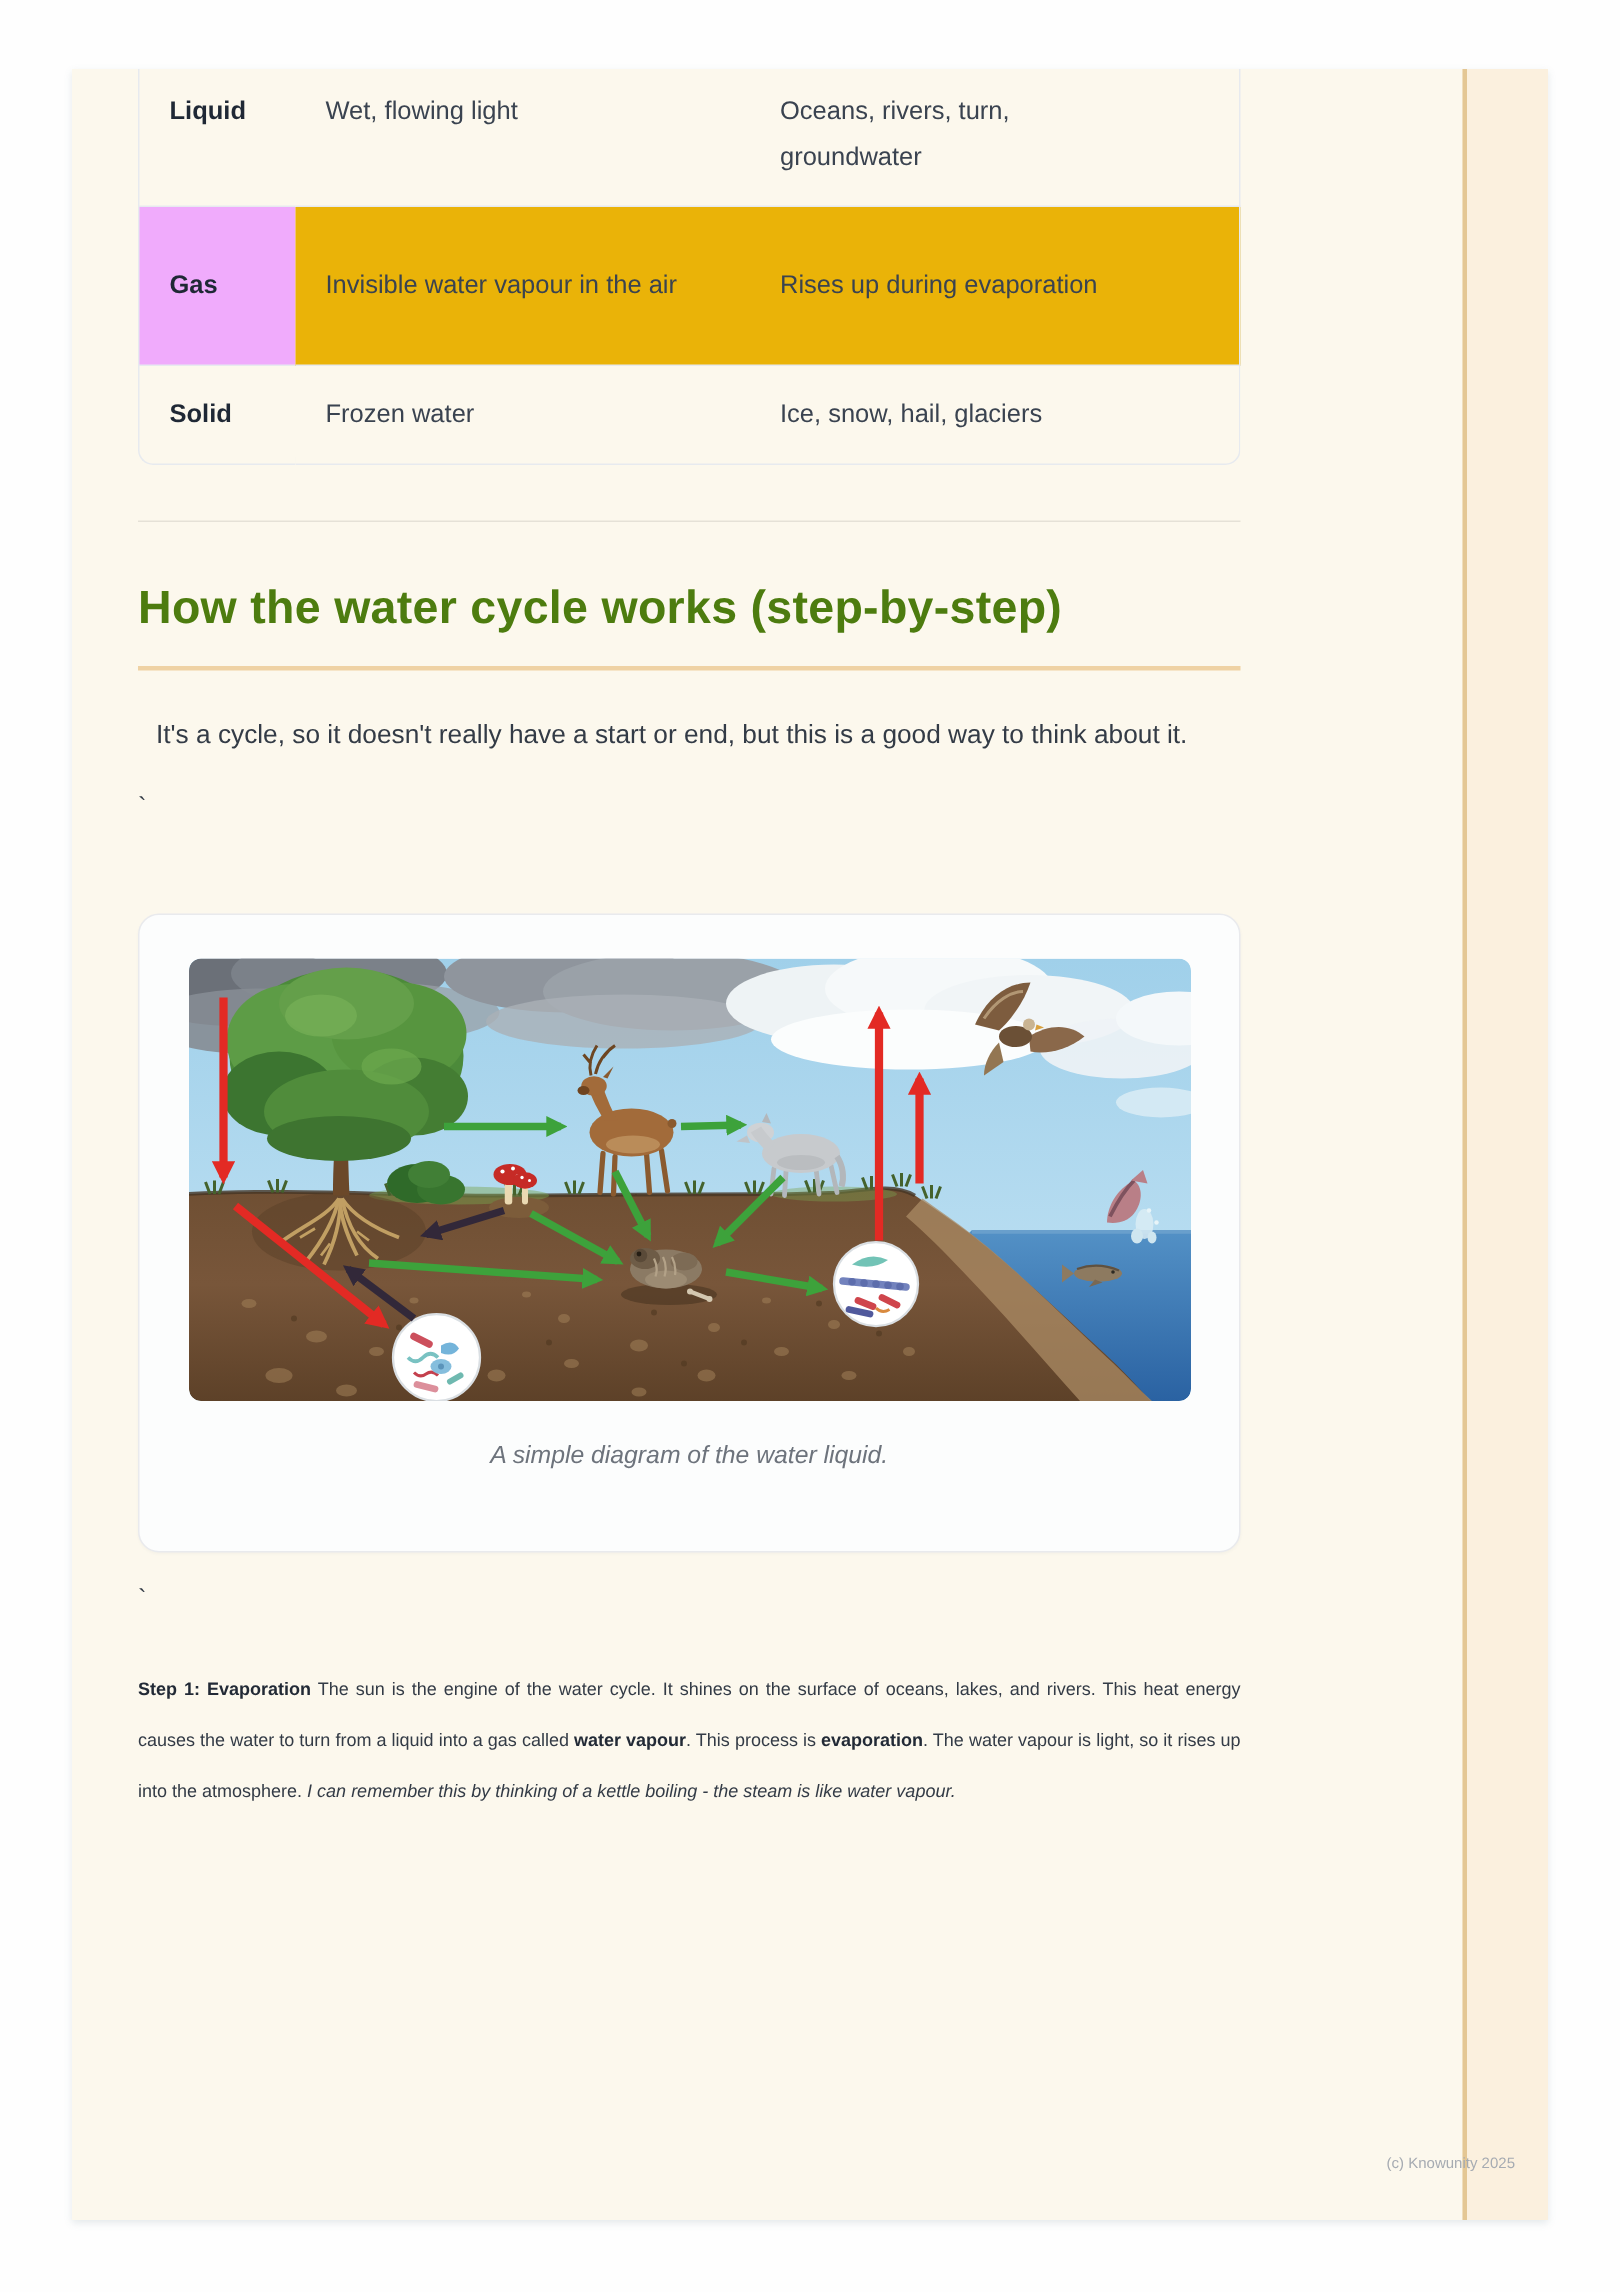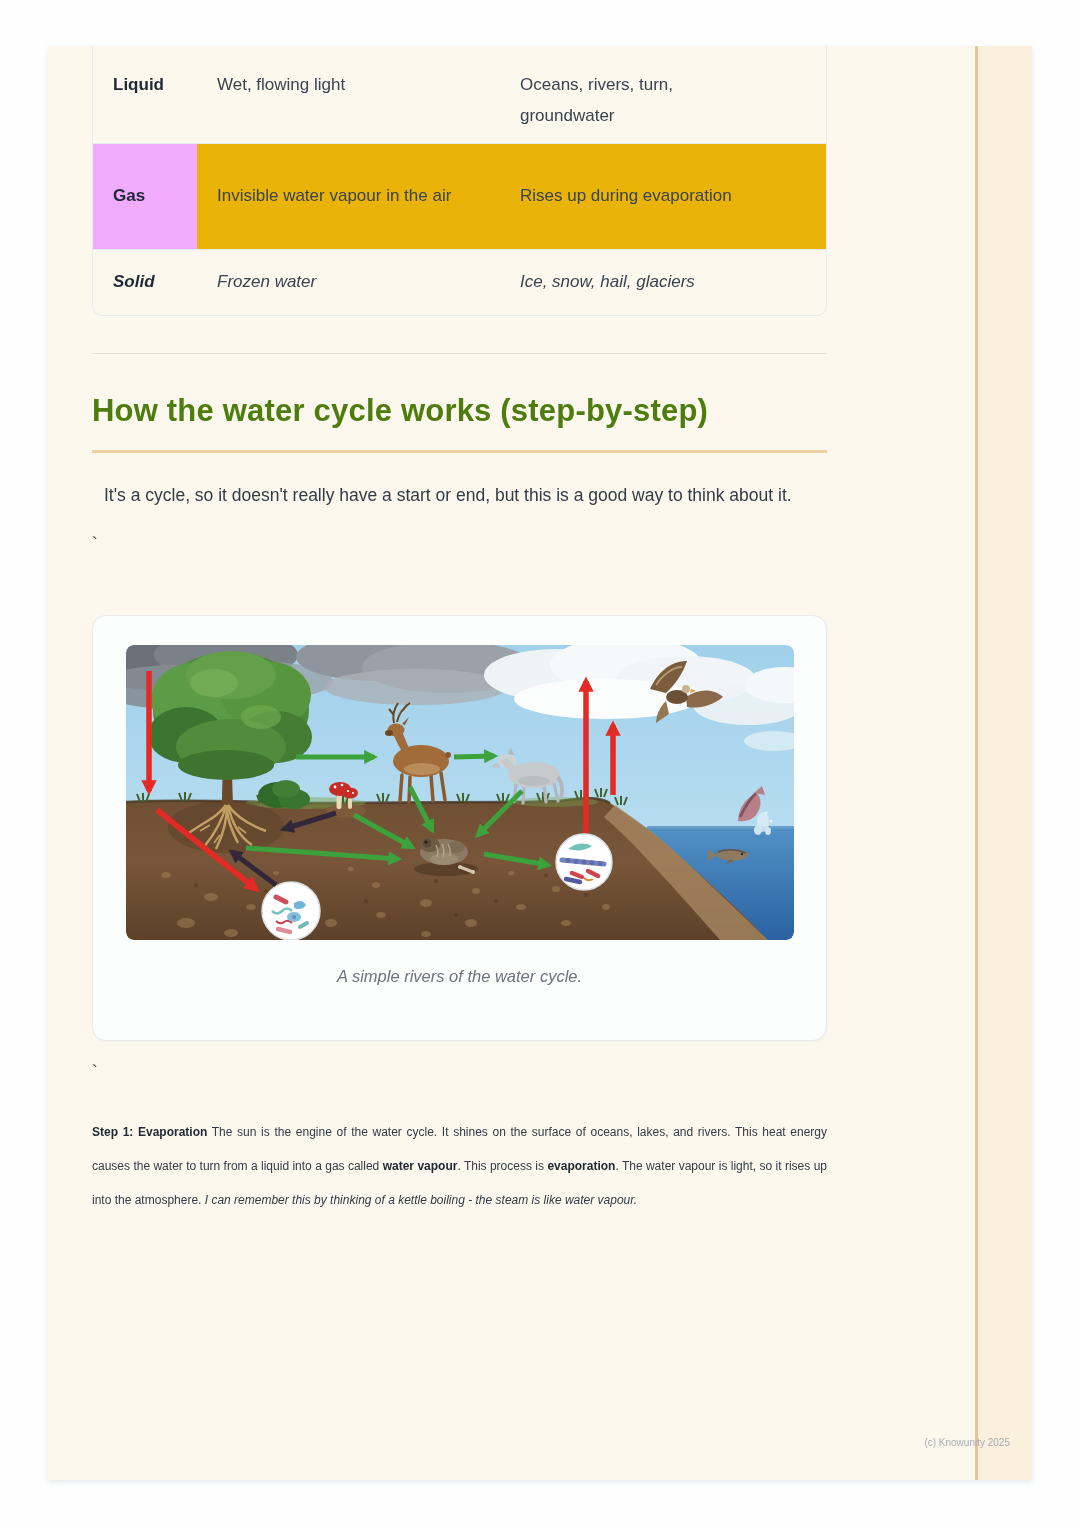--- a/index.html
+++ b/index.html
@@ -7,25 +7,25 @@
   .page{position:relative;width:1080px;height:1528px;background:#fefefe;overflow:hidden;}
   .sheet{position:absolute;left:48px;top:46px;width:984px;height:1434px;background:#fcf8ed;box-shadow:0 2px 5px rgba(110,140,150,.18);overflow:hidden;}
   .side-strip{position:absolute;right:0;top:0;bottom:0;width:54px;background:#fbf0de;border-left:3px solid #e4c794;}
   .content{position:absolute;left:44px;top:0;width:735px;}
   
   table.states{width:735px;border-collapse:separate;border-spacing:0;table-layout:fixed;color:#3a4350;font-size:17px;}
   table.states td{border-bottom:1px solid #e7eaef;padding:12px 20px;line-height:1.8;background:transparent;}
   table.states td:first-child{border-left:1px solid #e7eaef;font-weight:700;color:#1f2835;}
   table.states td:last-child{border-right:1px solid #e7eaef;}
   tr.row-top{height:92px;}
-  tr.row-top td{vertical-align:top;padding-top:24px;}
+  tr.row-top td{vertical-align:top;padding-top:13px;}
   tr.row-mid{height:106px;}
   tr.row-mid td{vertical-align:middle;background:#eab308;}
   tr.row-mid td:first-child{background:#f0abfc;}
-  tr.row-last{height:66px;font-style:italic;}
+  tr.row-last{height:66px;}
   tr.row-last td{vertical-align:middle;}
   tr.row-last td:first-child{border-bottom-left-radius:10px;}
   tr.row-last td:last-child{border-bottom-right-radius:10px;}
   .w-limit{display:inline-block;max-width:242px;}
   
   .divider{height:1px;background:#e5e1d7;margin-top:37px;}
   h1.sec{margin:30px 0 0;font-size:31px;line-height:54px;font-weight:700;color:#4d7c0f;letter-spacing:.2px;}
   .heading-rule{height:3px;background:#efd2a4;margin-top:12px;}
   p.body{margin:26px 12px 0;font-size:17.5px;line-height:33.5px;color:#333b46;text-align:justify;}
   p.tick{margin:18px 0 0;font-size:17px;line-height:26px;color:#333b46;}
@@ -342,21 +342,21 @@
               <line x1="358" y1="209" x2="422" y2="220" marker-end="url(#gh)"></line>
             </g>
             <g stroke="#e32a24" stroke-width="5.5" fill="none">
               <line x1="23" y1="26" x2="23" y2="146" marker-end="url(#rh)"></line>
               <line x1="31" y1="165" x2="130" y2="244" marker-end="url(#rh)"></line>
               <line x1="460" y1="188" x2="460" y2="36" marker-end="url(#rh)"></line>
               <line x1="487" y1="150" x2="487" y2="80" marker-end="url(#rh)"></line>
             </g>
           </g>
         </svg>
-        <div class="caption">A simple rivers of the water cycle.</div>
+        <div class="caption">A simple diagram of the water liquid.</div>
       </div>
 
       <p class="tick tick2">`</p>
 
       <p class="step"><span class="rich-b">Step 1: Evaporation</span><span> The sun is the engine of the water cycle. It shines on the surface of oceans, lakes, and rivers. This heat energy causes the water to turn from a liquid into a gas called </span><span class="rich-b">water vapour</span><span>. This process is </span><span class="rich-b">evaporation</span><span>. The water vapour is light, so it rises up into the atmosphere. </span><span class="rich-i">I can remember this by thinking of a kettle boiling - the steam is like water vapour.</span></p>
 
     </div>
 
     <div class="side-strip"></div>
   </div>

